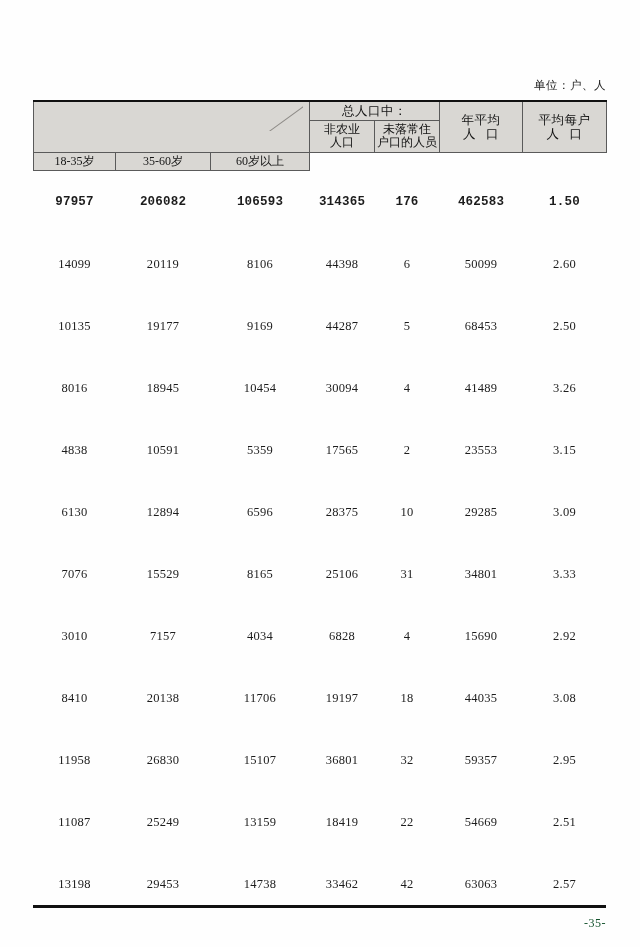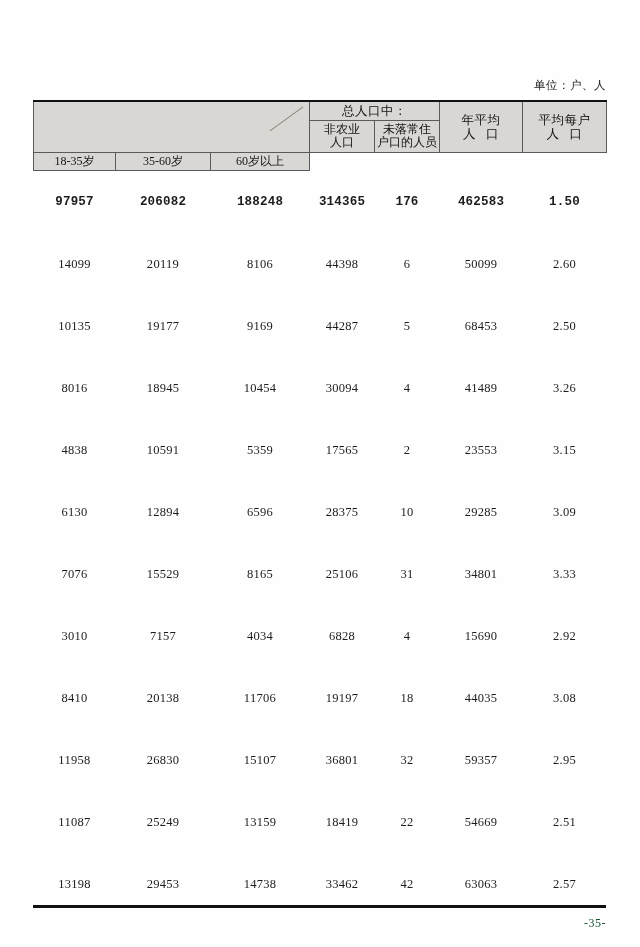--- a/index.html
+++ b/index.html
@@ -198,21 +198,21 @@
           <th style="border:none;background:transparent"></th>
           <th style="border:none;background:transparent"></th>
           <th style="border:none;background:transparent"></th>
         </tr>
         </thead>
 
       <tbody id="table-body">
           <tr class="total">
             <td>97957</td>
             <td>206082</td>
-            <td>188248</td>
+            <td>106593</td>
             <td>314365</td>
             <td>176</td>
             <td>462583</td>
             <td>1.50</td>
           </tr>
           <tr>
             <td>14099</td>
             <td>20119</td>
             <td>8106</td>
             <td>44398</td>

